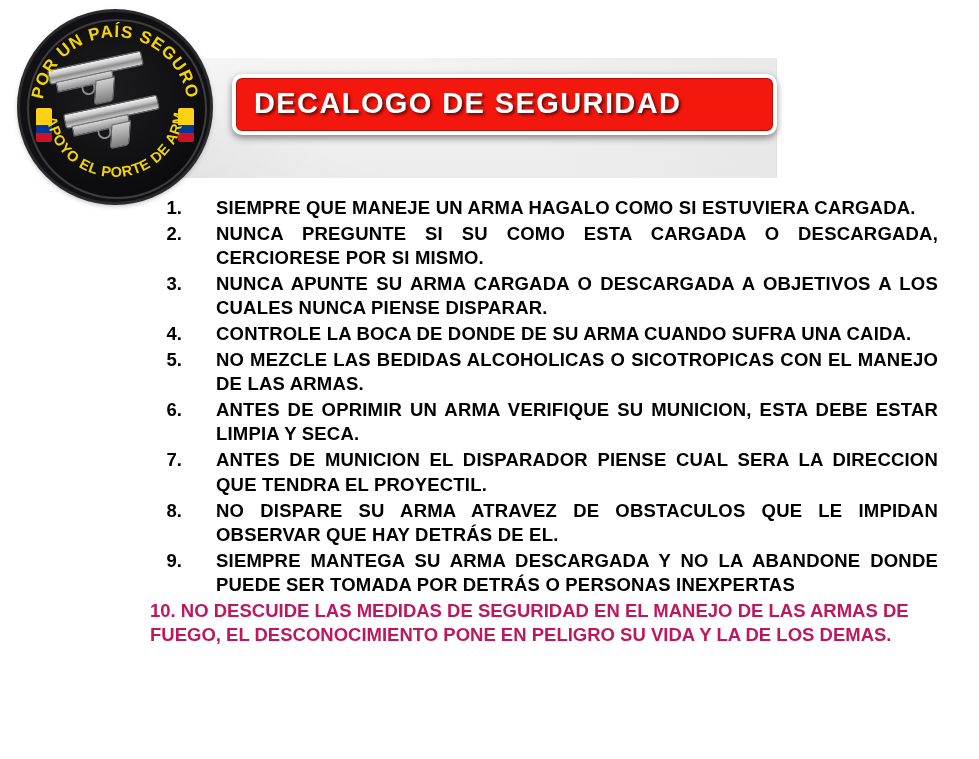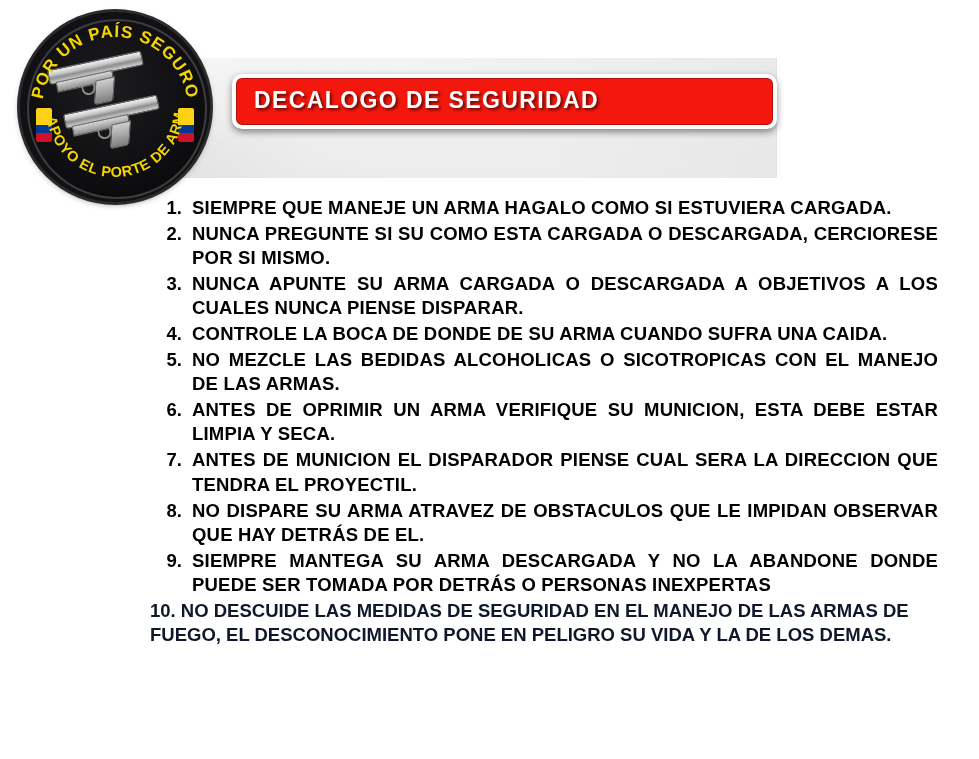--- a/index.html
+++ b/index.html
@@ -151,21 +151,21 @@
     border: 4px solid #ffffff;
     border-radius: 10px;
     box-shadow: 0 3px 7px rgba(0,0,0,0.45), inset 0 0 0 1px #b50f08;
     padding: 10px 18px 12px 18px;
     box-sizing: border-box;
   }
   .title-line {
     color: #ffffff;
     font-family: "Liberation Sans", sans-serif;
     font-weight: bold;
-    font-size: 23px;
+    font-size: 29px;
     letter-spacing: 1.4px;
     line-height: 1.08;
     text-shadow: 2px 2px 3px rgba(0,0,0,0.6);
     white-space: nowrap;
   }
 
   
   .rules {
     position: absolute;
     left: 148px;
@@ -188,31 +188,32 @@
   }
   .rule-text {
     flex: 1 1 auto;
     font-weight: bold;
     font-size: 18.5px;
     color: #000000;
     line-height: 1.30;
     text-align: justify;
     text-align-last: left;
     letter-spacing: 0.2px;
+    margin-left: 24px;
   }
   .rule.last {
     display: block;
     margin-top: 2px;
     padding-left: 2px;
   }
   .rule.last .last-inner {
     font-weight: bold;
     font-size: 18.5px;
     line-height: 1.30;
-    color: #0f172a;
+    color: #be185d;
   }
 </style>
 </head>
 <body>
 
 <div class="poster">
 
   <div class="bg-panel"></div>
 
   <div class="emblem">

